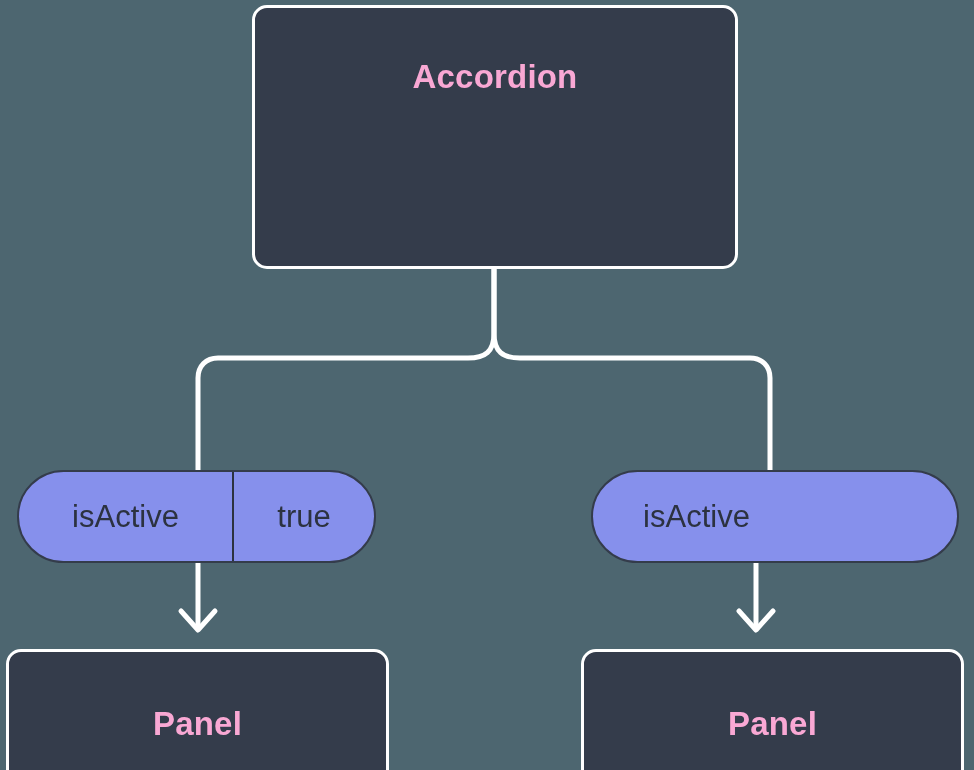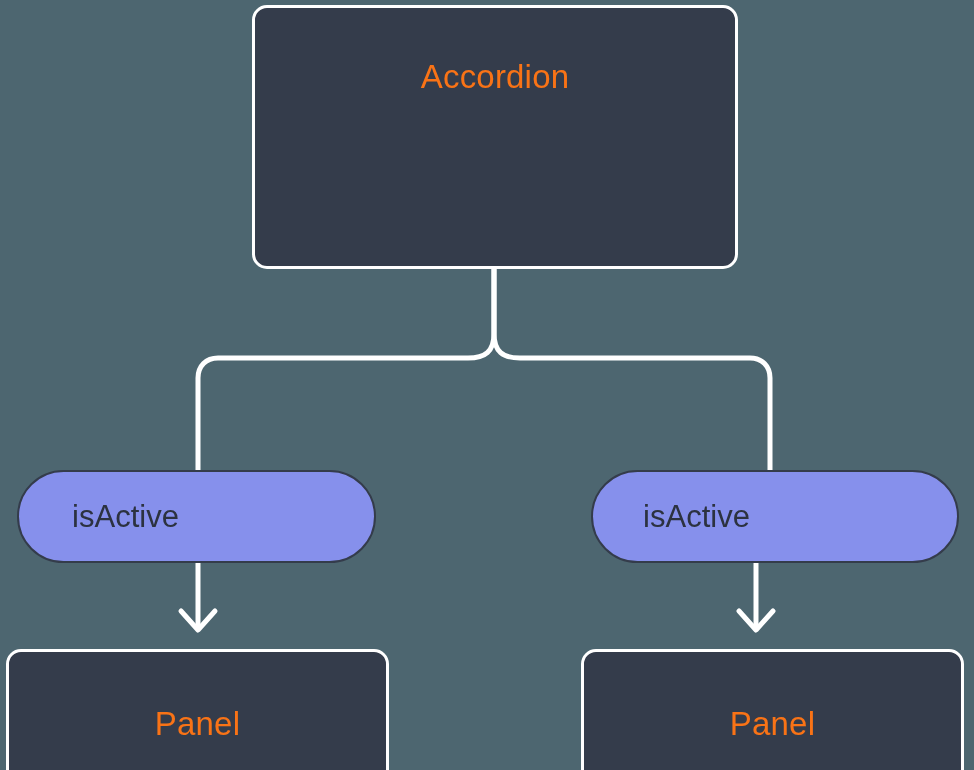--- a/index.html
+++ b/index.html
@@ -33,23 +33,23 @@
     position: absolute;
     z-index: 2;
     background: #343c4b;
     border: 3px solid #ffffff;
     border-radius: 15px;
     display: flex;
     flex-direction: column;
     align-items: center;
   }
   .node-title {
-    color: #f97316;
+    color: #f9a8d4;
     font-size: 33px;
-    font-weight: 400;
+    font-weight: 700;
     letter-spacing: 0.2px;
     white-space: nowrap;
   }
 
   
   #accordion-box {
     left: 252px;
     top: 5px;
     width: 486px;
     height: 264px;
@@ -157,20 +157,21 @@
     <div class="node-title">Accordion</div>
   </div>
 
   <div class="state-pill-outline">
     <div class="cell key">activeIndex</div>
     <div class="cell val">0</div>
   </div>
 
   <div id="pill-left" class="state-pill-filled">
     <div class="cell key">isActive</div>
+    <div class="cell val">true</div>
   </div>
 
   <div id="pill-right" class="state-pill-filled">
     <div class="cell key">isActive</div>
   </div>
 
   <div id="panel-left" class="node-box panel-box">
     <div class="node-title">Panel</div>
   </div>
 

